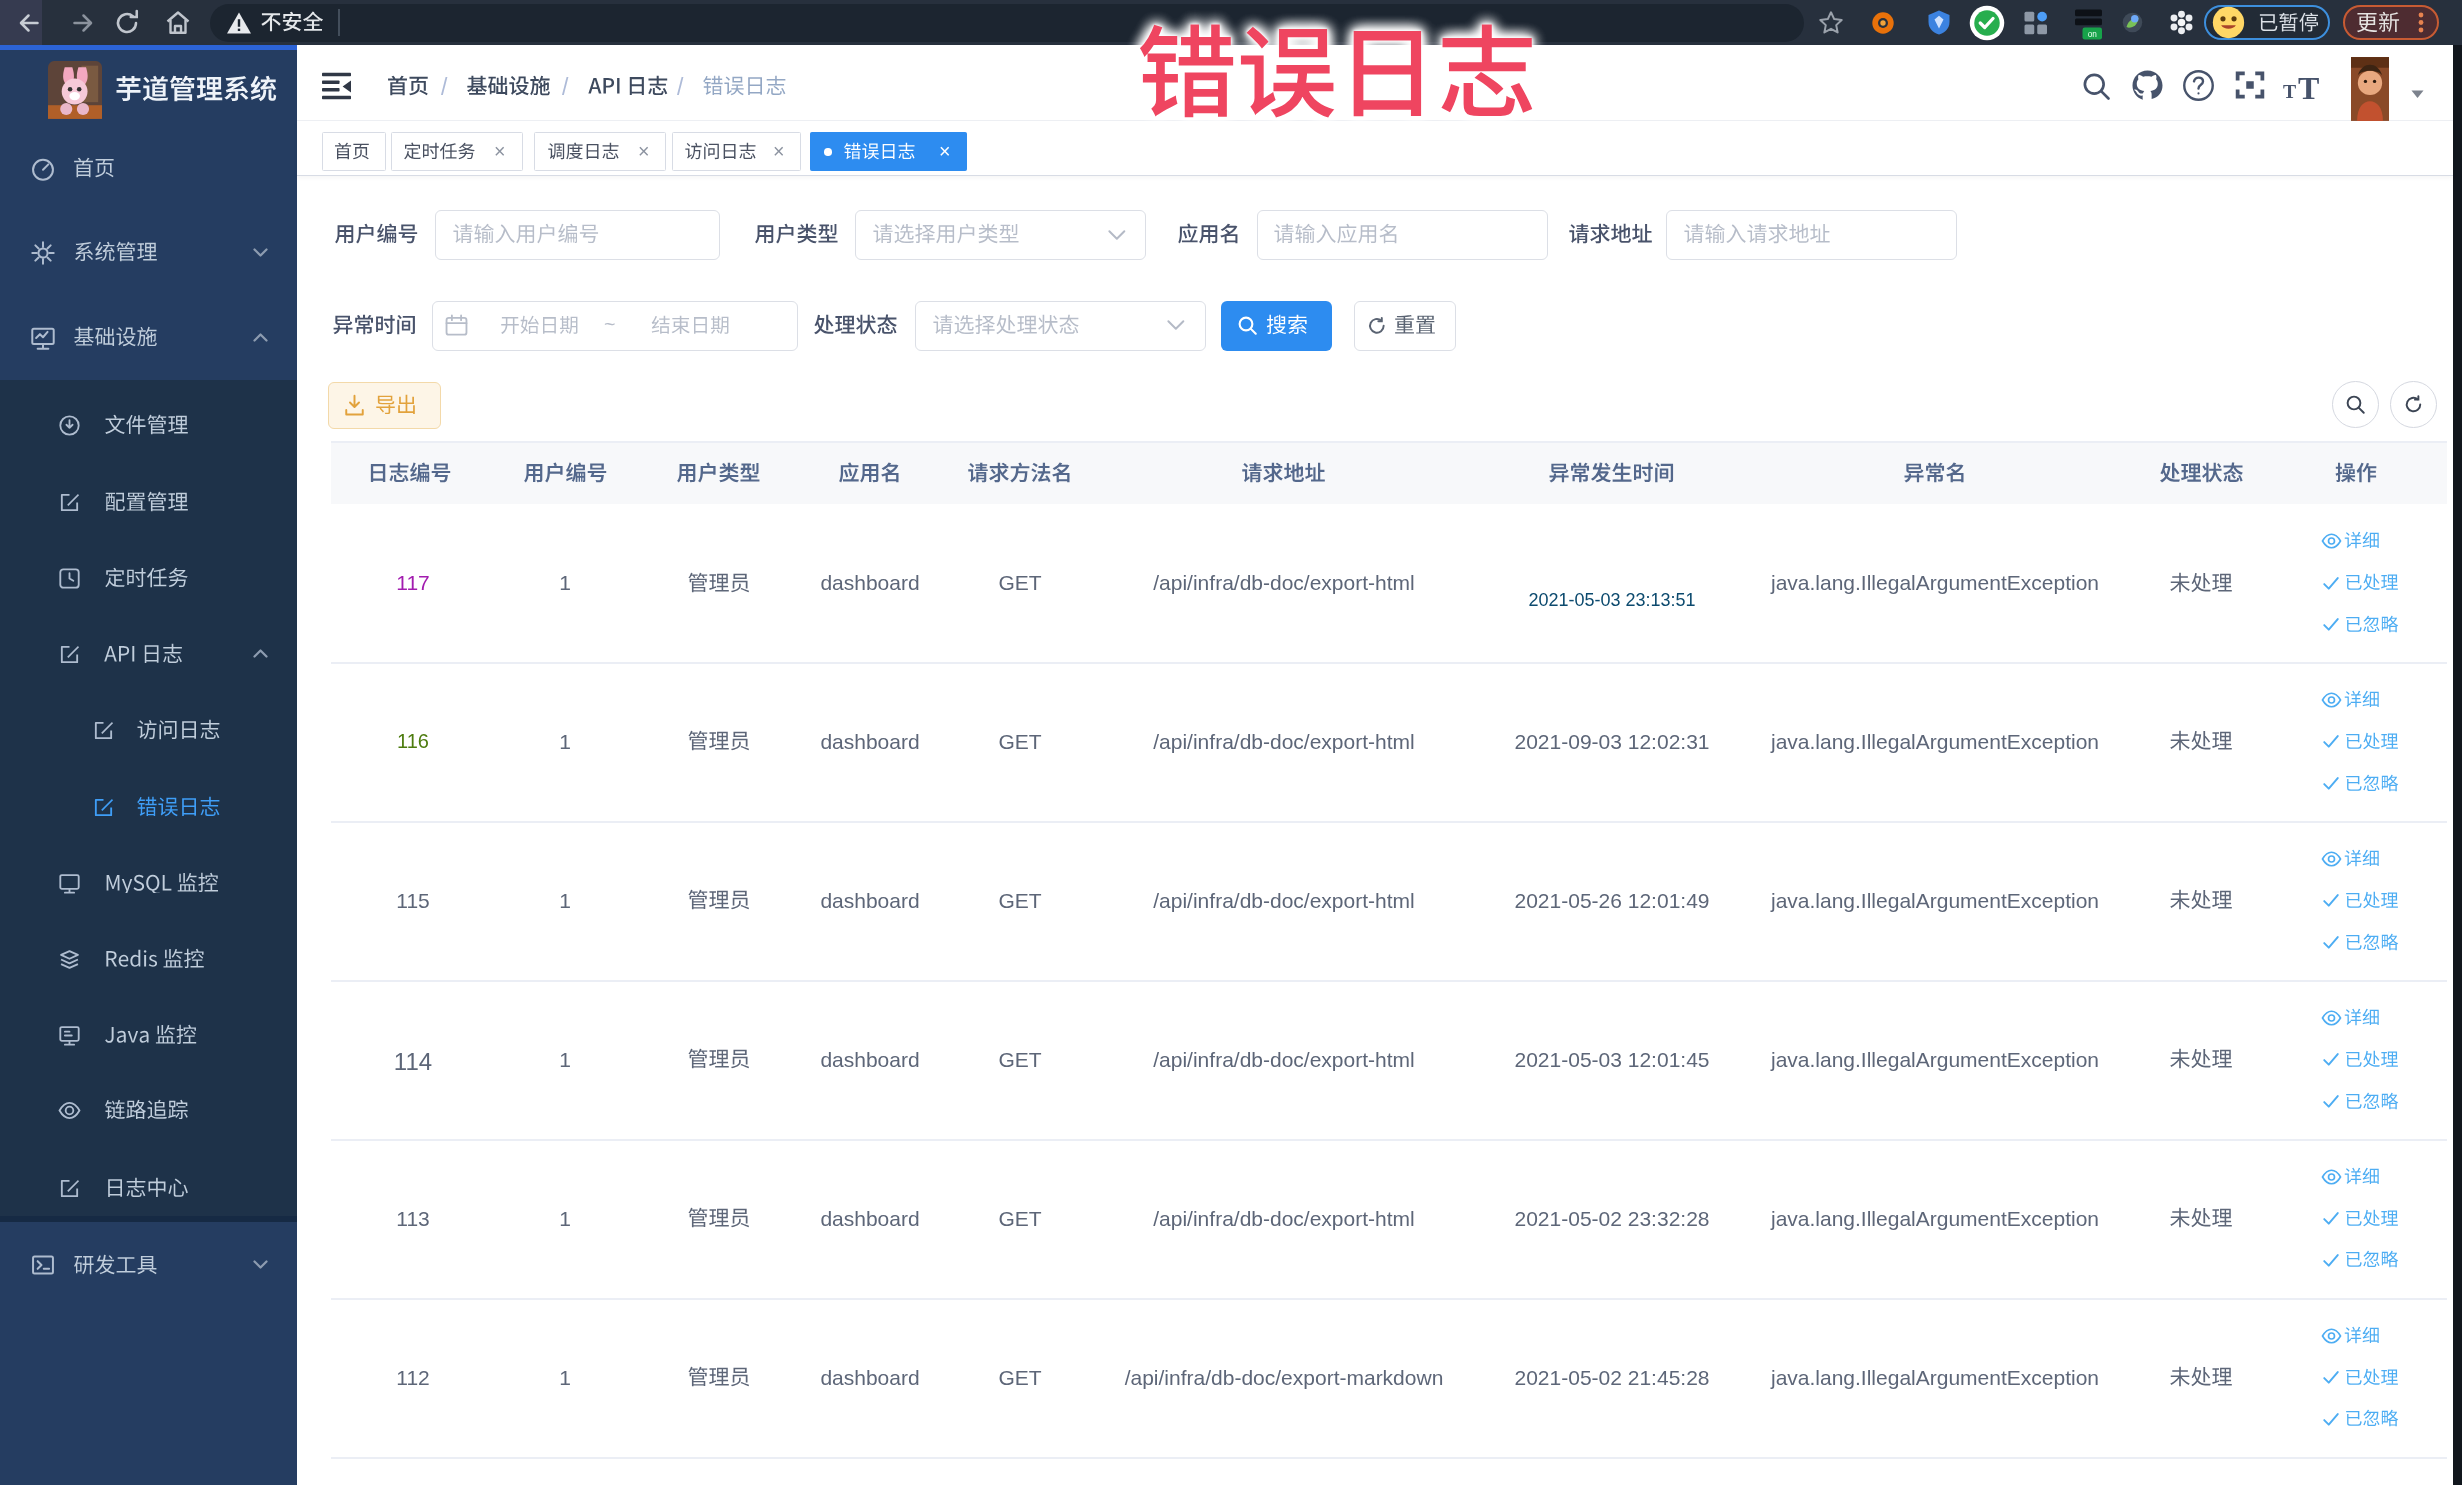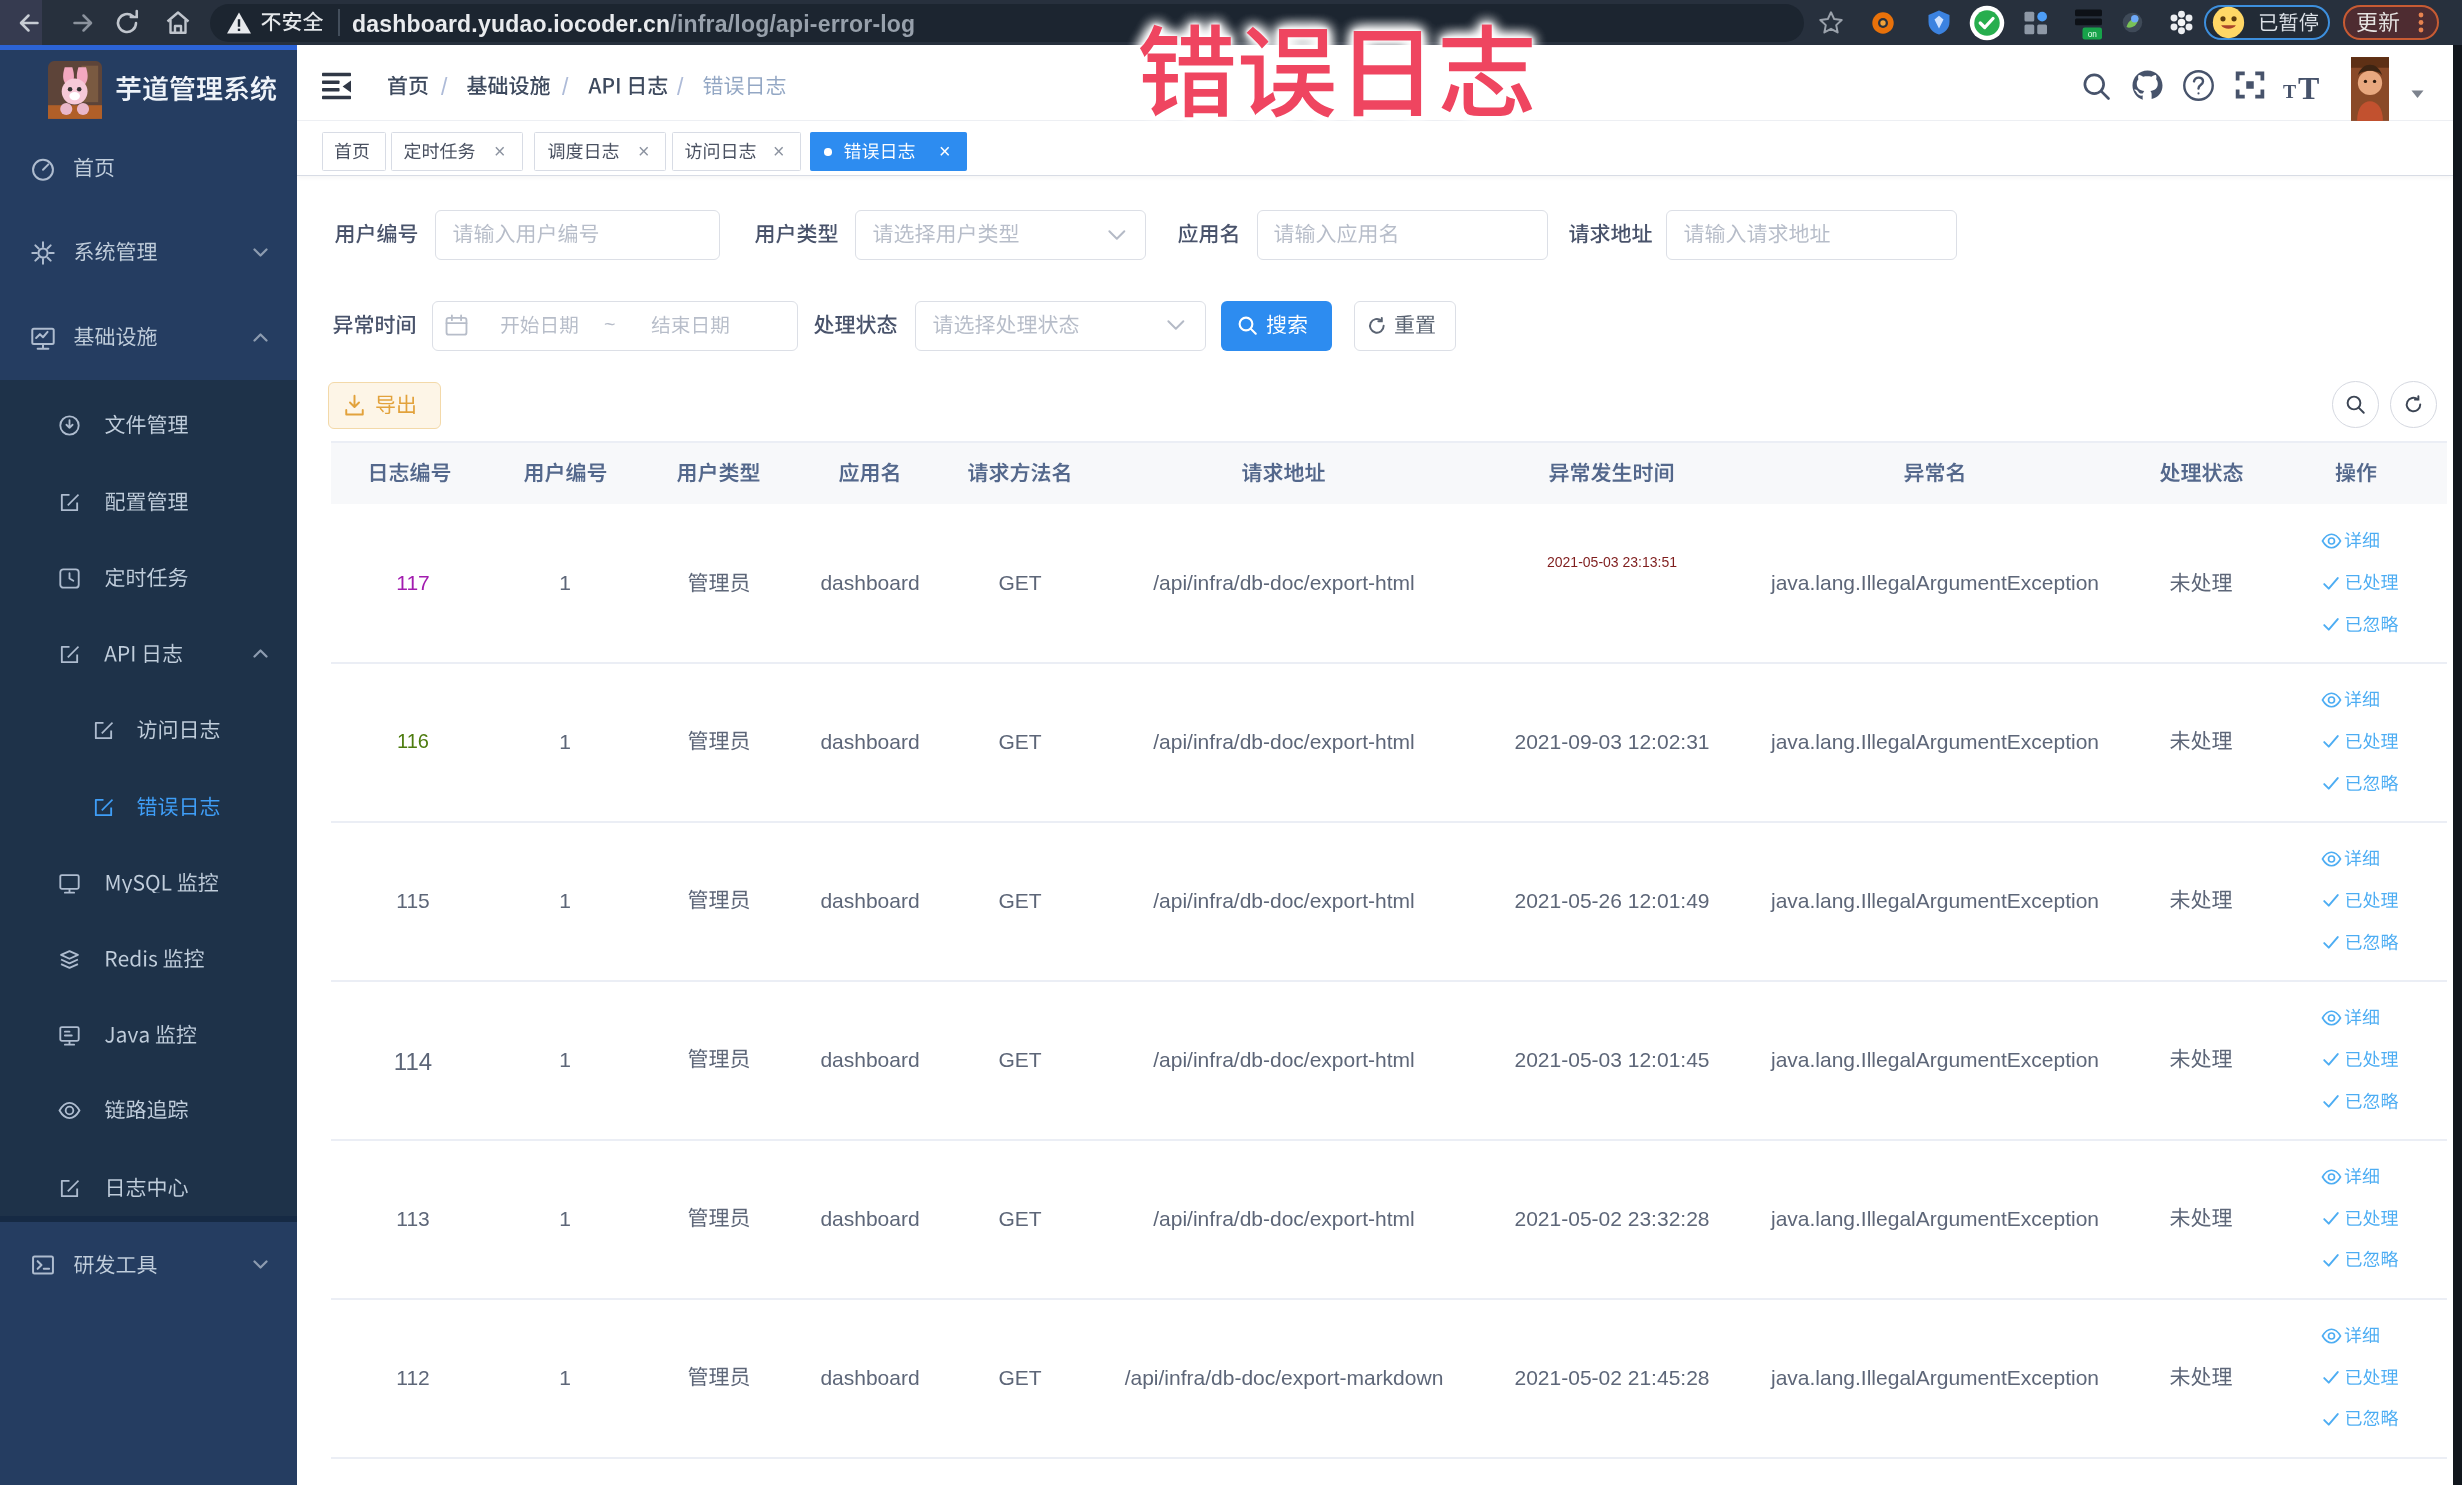--- a/index.html
+++ b/index.html
@@ -92,21 +92,20 @@
     <div class="abs" style="left:210px;top:3.8px;width:1594px;height:38px;border-radius:19px;background:#1c2530"></div>
     <svg class="abs" style="left:226px;top:10.6px" width="26" height="24" viewBox="0 0 34 32">
       <path d="M17 2 33 30H1Z" fill="#e8eaed"></path>
       <rect x="15.4" y="11" width="3.2" height="10" fill="#1c2530"></rect>
       <rect x="15.4" y="23.5" width="3.2" height="3.2" fill="#1c2530"></rect>
     </svg>
     <svg style="position:absolute;left:260px;top:11.4px;" width="64" height="21" viewBox="0 0 84 28" fill="#e4e7ea">
       <use href="#g-buaq"></use>
     </svg>
     <div class="abs" style="left:338px;top:9px;width:1.5px;height:27px;background:#434e5b"></div>
-    <div class="lat" style="left:352px;top:10.6px;font-size:23px;font-weight:600;color:#e9ebee;letter-spacing:0.2px">dashboard.yudao.iocoder.cn<span style="color:#97a0ab">/infra/log/api-error-log</span></div>
     <svg class="abs" style="left:1818px;top:9.8px" width="26" height="26" viewBox="0 0 34 34" fill="none" stroke="#9aa1ab" stroke-width="2.6" stroke-linejoin="round">
       <path d="M17 3l4.2 8.9 9.8 1.2-7.2 6.7 1.9 9.6L17 24.6 8.3 29.4l1.9-9.6L3 13.1l9.8-1.2Z"></path>
     </svg>
     <svg class="abs" style="left:1870px;top:9.8px" width="26" height="26" viewBox="0 0 34 34">
       <circle cx="17" cy="17" r="14" fill="#e8710a"></circle>
       <circle cx="17" cy="17" r="6.5" fill="#27303d"></circle>
       <circle cx="17" cy="17" r="3.5" fill="#f2a33b"></circle>
     </svg>
     <svg class="abs" style="left:1926px;top:9px" width="26" height="27" viewBox="0 0 34 36">
       <path d="M17 2 31 8v9c0 9-6 15-14 17C9 32 3 26 3 17V8Z" fill="#3b82e0"></path>
@@ -506,21 +505,21 @@
     </svg>
     <div class="abs" style="left:331px;top:662px;width:2116px;height:1.5px;background:#ebeef5"></div>
     <div class="lat" style="left:413px;top:571px;font-size:21px;color:#a21caf;transform:translateX(-50%)">117</div>
     <div class="lat" style="left:565px;top:571px;font-size:21px;color:#5d6678;transform:translateX(-50%)">1</div>
     <svg style="position:absolute;left:687px;top:572px;" width="64" height="21" viewBox="0 0 84 28" fill="#5d6678">
       <use href="#g-c_gly"></use>
     </svg>
     <div class="lat" style="left:870px;top:571px;font-size:21px;color:#5d6678;transform:translateX(-50%)">dashboard</div>
     <div class="lat" style="left:1020px;top:571px;font-size:21px;color:#5d6678;transform:translateX(-50%)">GET</div>
     <div class="lat" style="left:1284px;top:571px;font-size:21px;color:#5d6678;transform:translateX(-50%)">/api/infra/db-doc/export-html</div>
-    <div class="lat" style="left:1612px;top:554px;font-size:14px;color:#7f1d1d;transform:translateX(-50%)">2021-05-03 23:13:51</div>
+    <div class="lat" style="left:1612px;top:590px;font-size:18px;color:#0c4a6e;transform:translateX(-50%)">2021-05-03 23:13:51</div>
     <div class="lat" style="left:1935px;top:571px;font-size:21px;color:#5d6678;transform:translateX(-50%)">java.lang.IllegalArgumentException</div>
     <svg style="position:absolute;left:2169px;top:572px;" width="64" height="21" viewBox="0 0 84 28" fill="#5d6678">
       <use href="#g-c_wcl"></use>
     </svg>
     <svg class="abs" style="left:2321px;top:532px" width="21" height="18" viewBox="0 0 28 24" fill="none" stroke="#4dadf3" stroke-width="2.2">
       <path d="M2 12C5.5 6 9.6 3 14 3s8.5 3 12 9c-3.5 6-7.6 9-12 9S5.5 18 2 12Z"></path>
       <circle cx="14" cy="12" r="4"></circle>
     </svg>
     <svg style="position:absolute;left:2344px;top:531px;" width="36" height="18" viewBox="0 0 48 24" fill="#4dadf3">
       <use href="#g-c_xx"></use>

